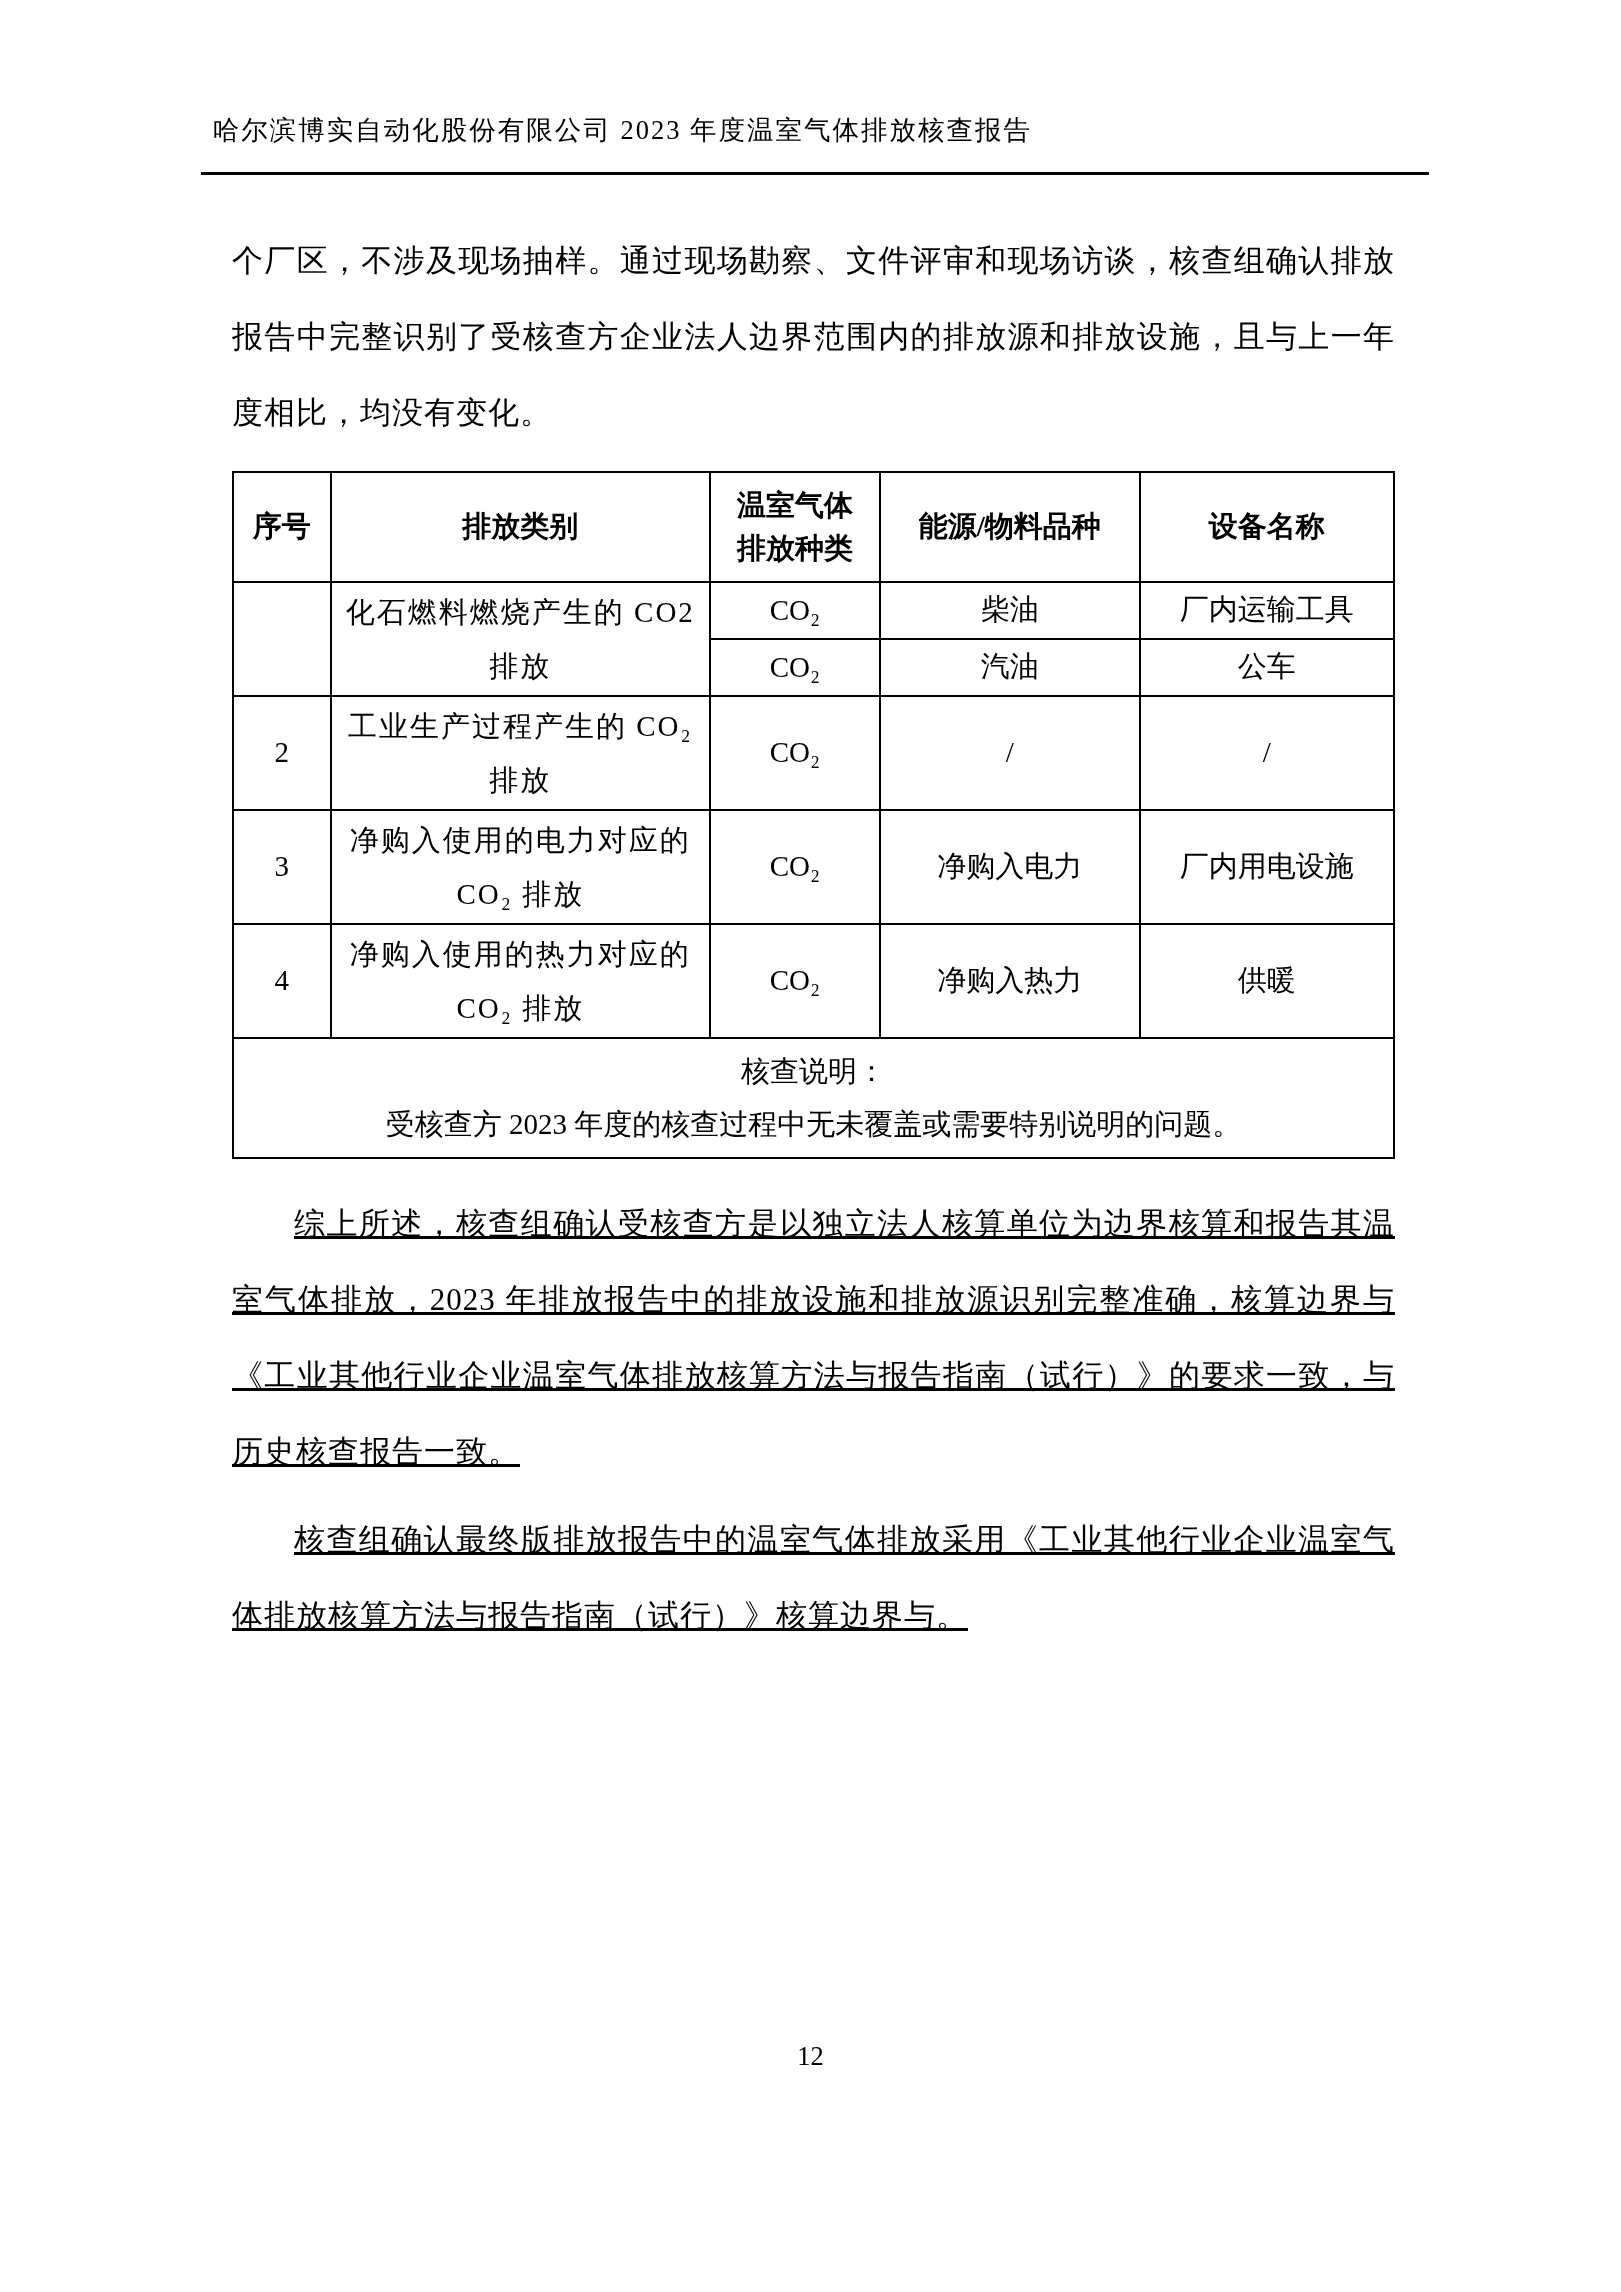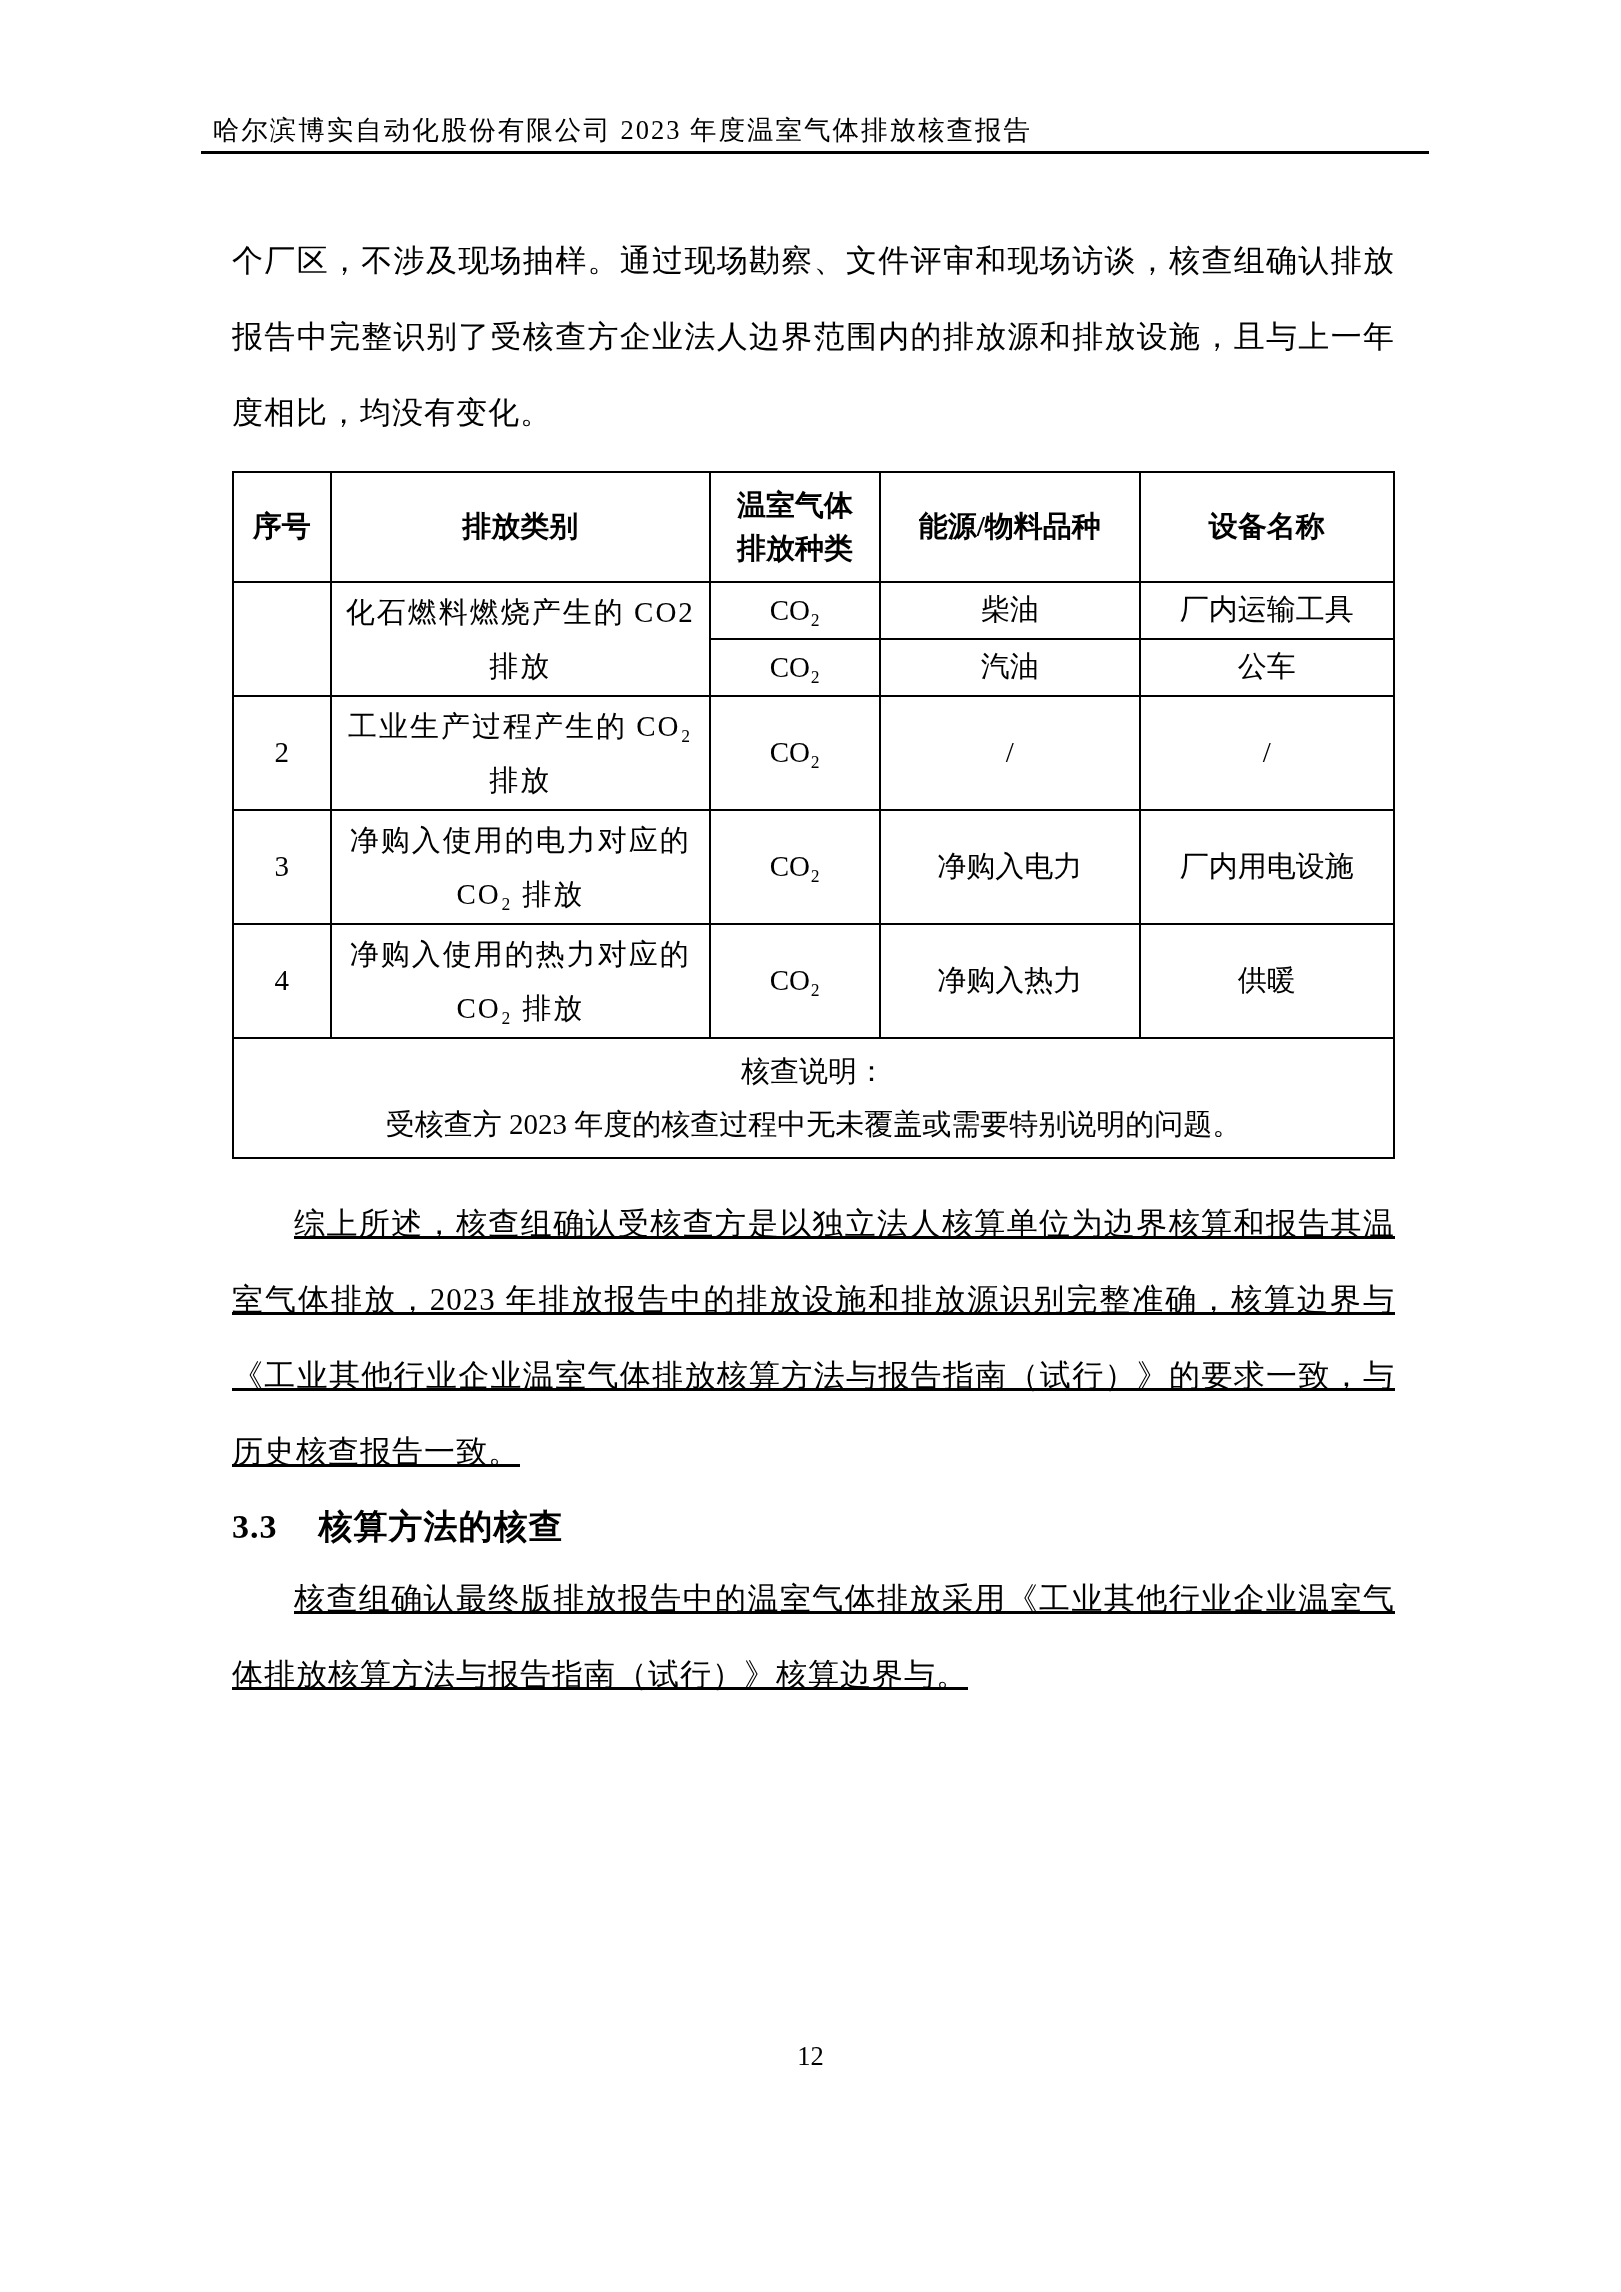--- a/index.html
+++ b/index.html
@@ -10,21 +10,21 @@
     color:#000000;
     font-family:"Liberation Serif","DejaVu Serif",serif;
     overflow:hidden;
   }
 
   
   .doc-header {
     position:absolute;
     top:112px; left:201px; width:1228px;
     border-bottom:3.9px solid #000;
-    padding-bottom:3px;
+    padding-bottom:24px;
     font-size:26.5px;
     letter-spacing:2px;
     white-space:nowrap;
   }
   .doc-header .hd-text { padding-left:11.8px; }
 
   
   .content {
     position:absolute;
     top:0; left:232px; width:1163px;margin-top:15px;
@@ -179,24 +179,20 @@
           <td colspan="5" class="note-cell">
             <div>核查说明：</div>
             <div>受核查方 2023 年度的核查过程中无未覆盖或需要特别说明的问题。</div>
           </td>
         </tr>
       </tbody>
     </table>
 
     <p class="para indent" id="p2">综上所述，核查组确认受核查方是以独立法人核算单位为边界核算和报告其温室气体排放，2023 年排放报告中的排放设施和排放源识别完整准确，核算边界与《工业其他行业企业温室气体排放核算方法与报告指南（试行）》的要求一致，与历史核查报告一致。</p>
 
-    <div class="section-heading">
-      <span class="sec-num">3.3</span>
-      <span class="sec-title">核算方法的核查</span>
-    </div>
 
     <p class="para indent" id="p3">核查组确认最终版排放报告中的温室气体排放采用《工业其他行业企业温室气体排放核算方法与报告指南（试行）》核算边界与。</p>
 
   </div>
 
   <div class="page-number">12</div>
 
 </div>
 
 

